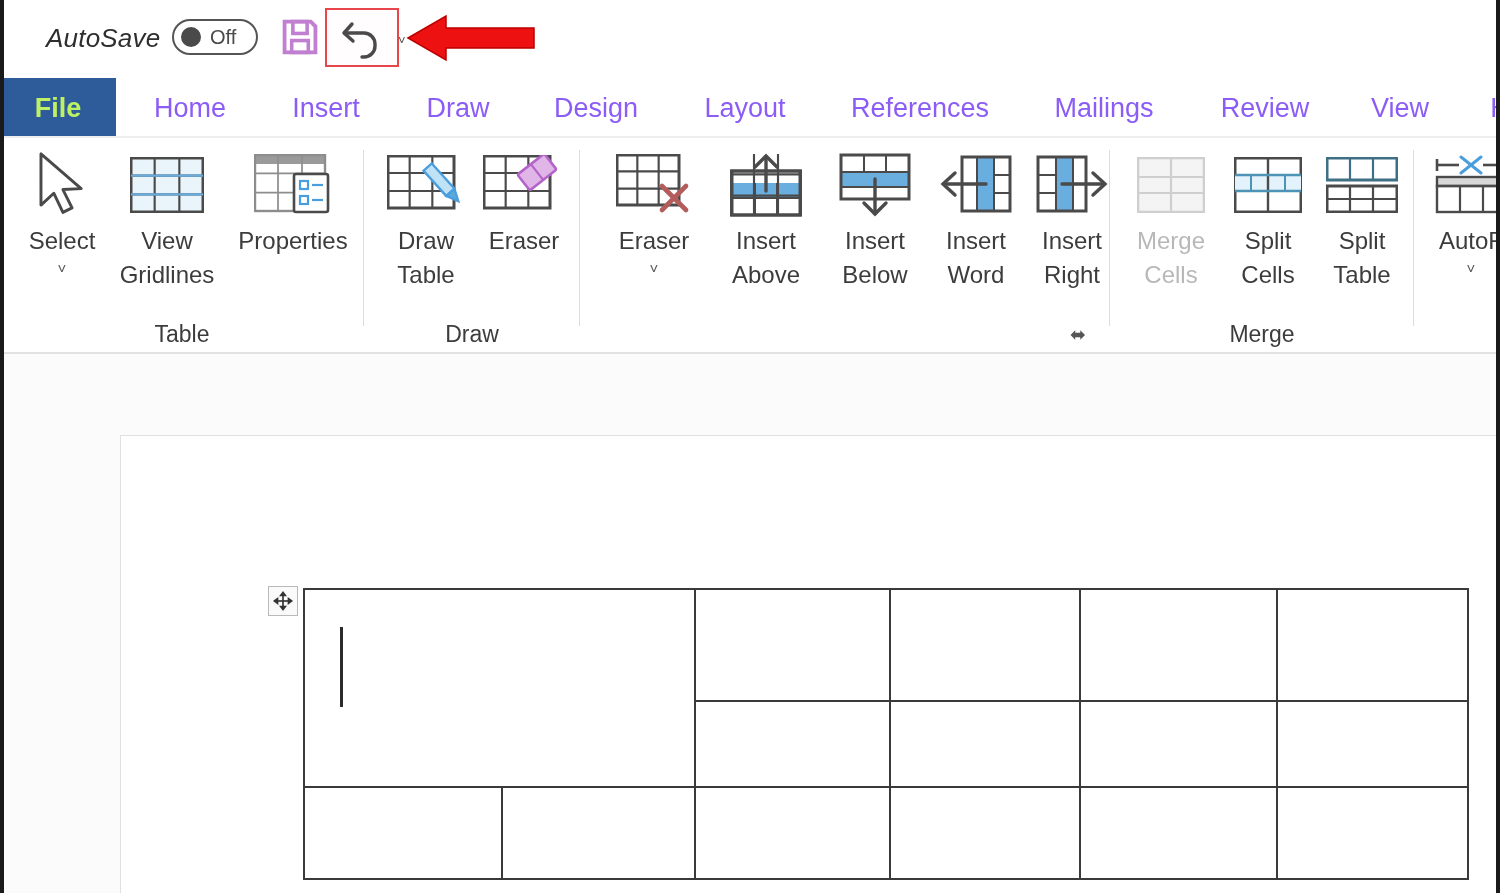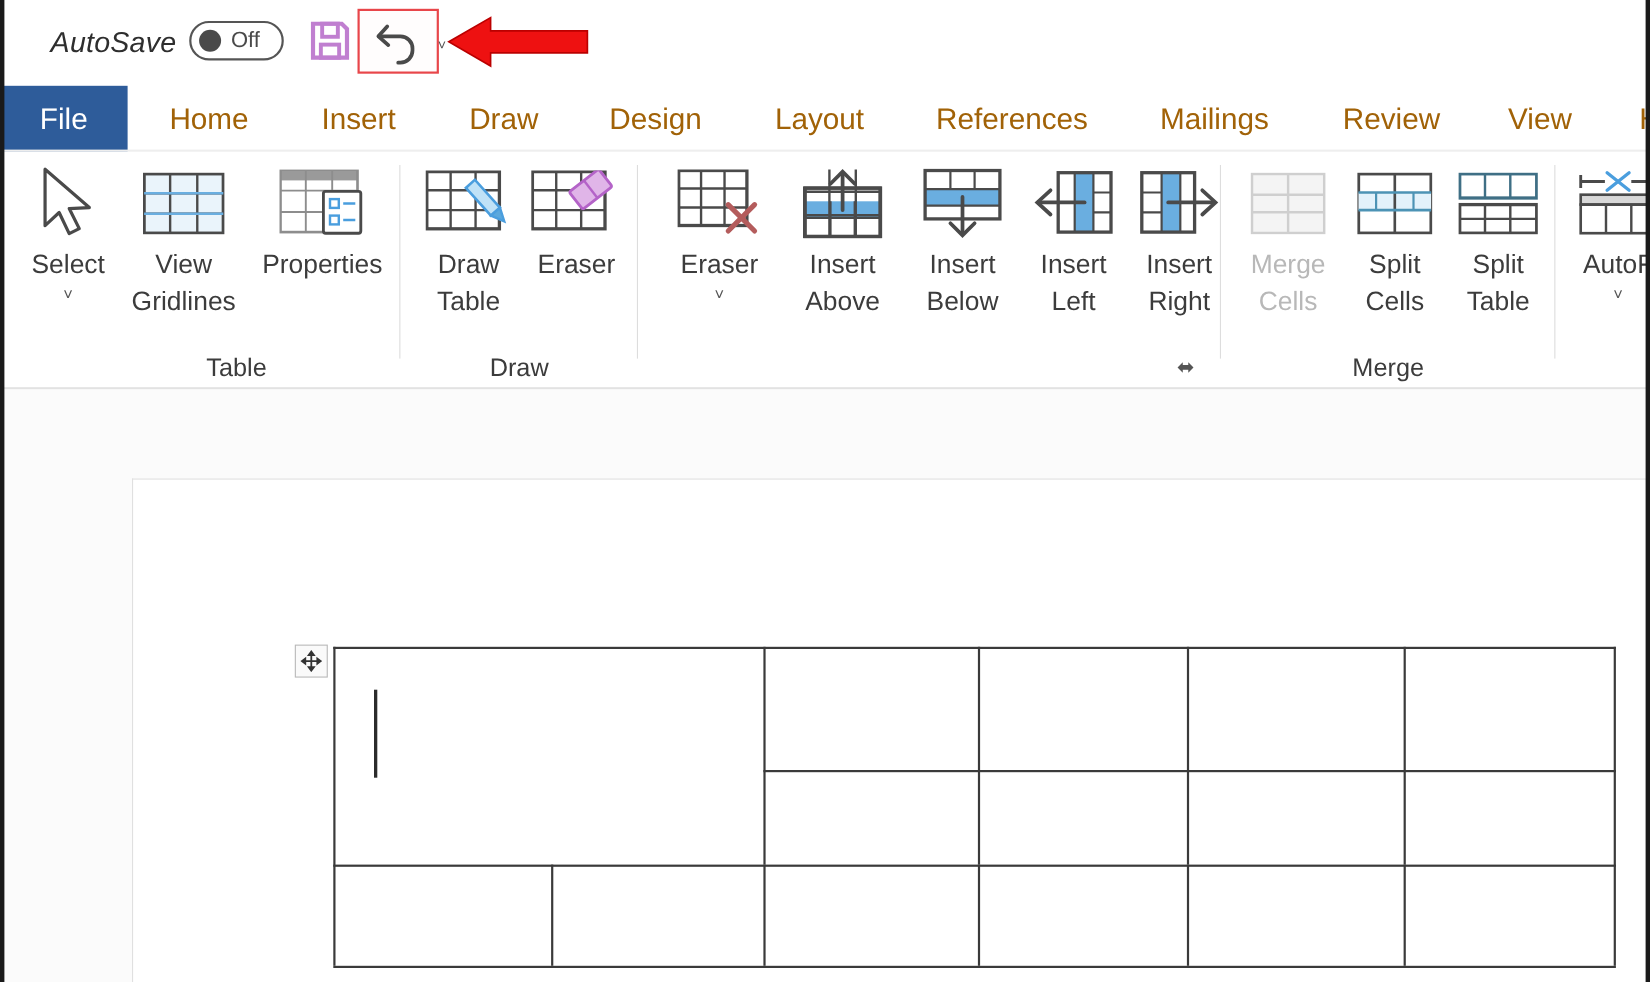--- a/index.html
+++ b/index.html
@@ -68,26 +68,27 @@
   }
 
   
   .tabstrip{
     position:absolute; left:0; top:78px; width:1500px; height:60px;
     background:#ffffff;
   }
   .tab{
     position:absolute; top:0; height:60px;
     display:flex; align-items:center; justify-content:center;
-    font-size:27px; color:#a16207; white-space:nowrap;
+    font-size:27px; color:#8b5cf6; white-space:nowrap;
     padding:0 4px; cursor:default;
   }
   .tab.file{
-    left:0; width:116px; background:#2e5c9a; color:#ffffff;
+    left:0; width:116px; background:#2e5c9a; color:#bef264;
     justify-content:center;
+    font-weight:bold;
   }
   .tabstrip-underline{
     position:absolute; left:0; top:136px; width:1500px; height:2px;
     background:#eeeeee;
   }
 
   
   .ribbon{
     position:absolute; left:0; top:138px; width:1500px; height:214px;
     background:#ffffff;
@@ -202,21 +203,21 @@
     <div class="tab" style="left: 684px; width: 122px;">Layout</div>
     <div class="tab" style="left: 828px; width: 184px;">References</div>
     <div class="tab" style="left: 1032px; width: 144px;">Mailings</div>
     <div class="tab" style="left: 1202px; width: 126px;">Review</div>
     <div class="tab" style="left: 1352px; width: 96px;">View</div>
     <div class="tab" style="left: 1480px; width: 40px;">H</div>
   </div>
 <div class="tabstrip-underline"></div>
 
 <div class="ribbon">
-    <div class="group" style="left: 0px; width: 364px; padding-left: 33px;">
+    <div class="group" style="left: 0px; width: 364px;">
       <div class="btn" style="left: 14px; width: 96px;">
         <div class="ico">
           <svg viewBox="0 0 70 80" width="64" height="74">
             <path d="M12 6 L12 62 L26 49 L36 70 L46 65 L36 45 L56 44 Z" fill="#fff" stroke="#4a4a4a" stroke-width="3.2" stroke-linejoin="round"></path>
           </svg>
         </div>
         <div class="lbl">Select</div>
         <div class="caret">˅</div>
       </div>
       <div class="btn" style="left: 108px; width: 118px;">
@@ -363,21 +364,21 @@
             <line x1="54" y1="2" x2="54" y2="56" stroke="#4a4a4a" stroke-width="2"></line>
             <line x1="54" y1="20" x2="70" y2="20" stroke="#4a4a4a" stroke-width="2"></line>
             <line x1="54" y1="38" x2="70" y2="38" stroke="#4a4a4a" stroke-width="2"></line>
             <g stroke="#4a4a4a" stroke-width="3.4" fill="none" stroke-linecap="round">
               <line x1="46" y1="29" x2="4" y2="29"></line>
               <path d="M15 18 L3 29 L15 40"></path>
             </g>
           </svg>
         </div>
         <div class="lbl">Insert</div>
-        <div class="lbl">Left</div>
+        <div class="lbl">Word</div>
       </div>
       <div class="btn" style="left: 440px; width: 104px;">
         <div class="ico">
           <svg viewBox="0 0 72 60" width="72" height="60">
             <rect x="2" y="2" width="48" height="54" fill="#fff"></rect>
             <rect x="20" y="2" width="17" height="54" fill="#6aaee0"></rect>
             <rect x="2" y="2" width="48" height="54" fill="none" stroke="#4a4a4a" stroke-width="3"></rect>
             <line x1="20" y1="2" x2="20" y2="56" stroke="#4a4a4a" stroke-width="2"></line>
             <line x1="37" y1="2" x2="37" y2="56" stroke="#4a4a4a" stroke-width="2"></line>
             <line x1="2" y1="20" x2="20" y2="20" stroke="#4a4a4a" stroke-width="2"></line>

